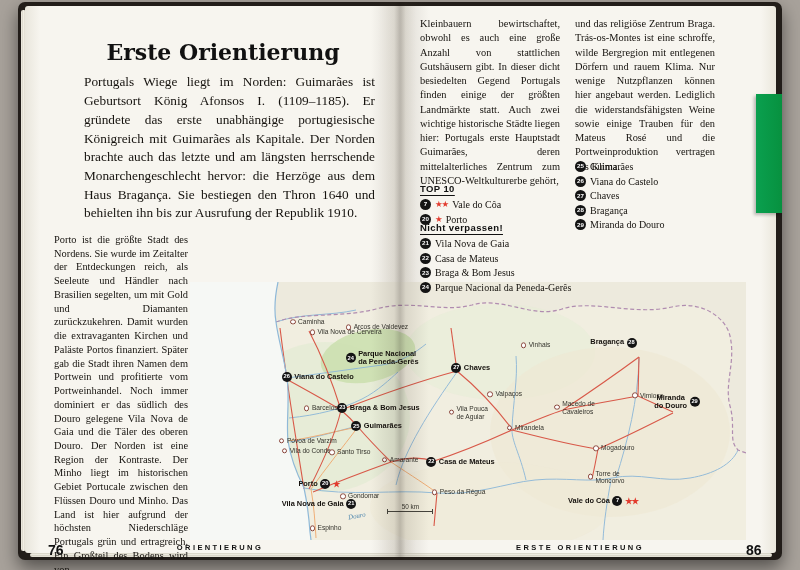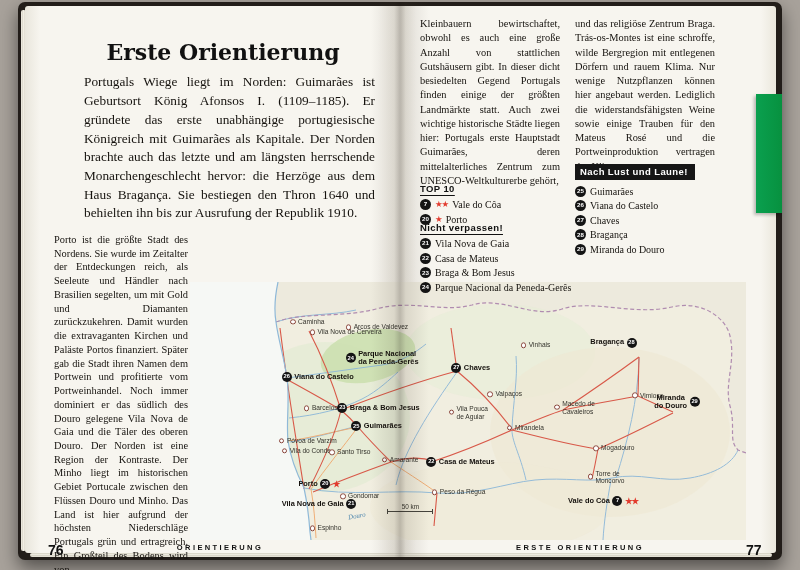--- a/index.html
+++ b/index.html
@@ -313,21 +313,20 @@
             <span class="badge">23</span>
             <span class="plabel">Braga &amp; Bom Jesus</span>
           </div>
           <div class="list-row">
             <span class="badge">24</span>
             <span class="plabel">Parque Nacional da Peneda-Gerês</span>
           </div>
         </div>
     </div>
     <div class="list-block leisure">
-      <div class="list-header">Nach Lust und Laune!</div>
       <div>
           <div class="list-row">
             <span class="badge">25</span>
             <span class="plabel">Guimarães</span>
           </div>
           <div class="list-row">
             <span class="badge">26</span>
             <span class="plabel">Viana do Castelo</span>
           </div>
           <div class="list-row">
@@ -341,18 +340,18 @@
           <div class="list-row">
             <span class="badge">29</span>
             <span class="plabel">Miranda do Douro</span>
           </div>
         </div>
     </div>
 
     <div class="pg-num left">76</div>
     <div class="running-head left">ORIENTIERUNG</div>
     <div class="running-head right">ERSTE ORIENTIERUNG</div>
-    <div class="pg-num right">77</div>
+    <div class="pg-num right">86</div>
 
     <div class="gutter"></div>
     <div class="ribbon" style="background: linear-gradient(90deg, rgb(10, 160, 79), rgb(7, 145, 63));"></div>
   </div>
 </div>
 
 </body></html>

